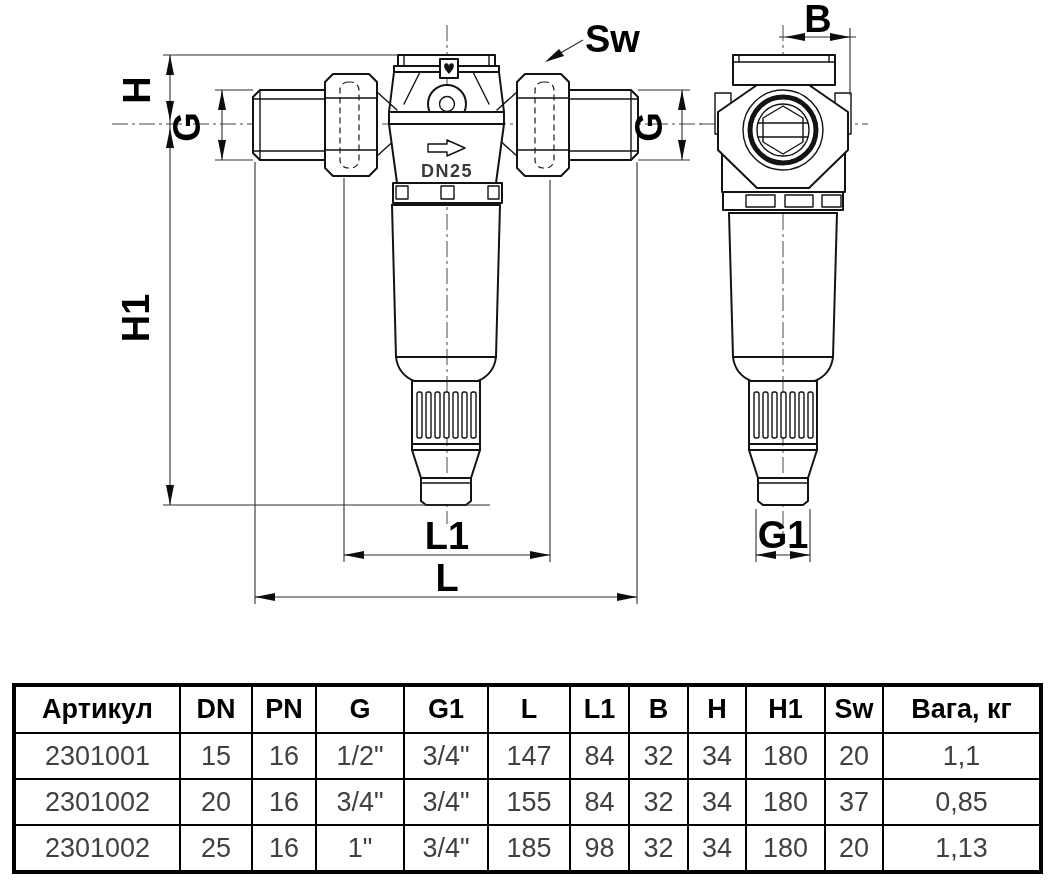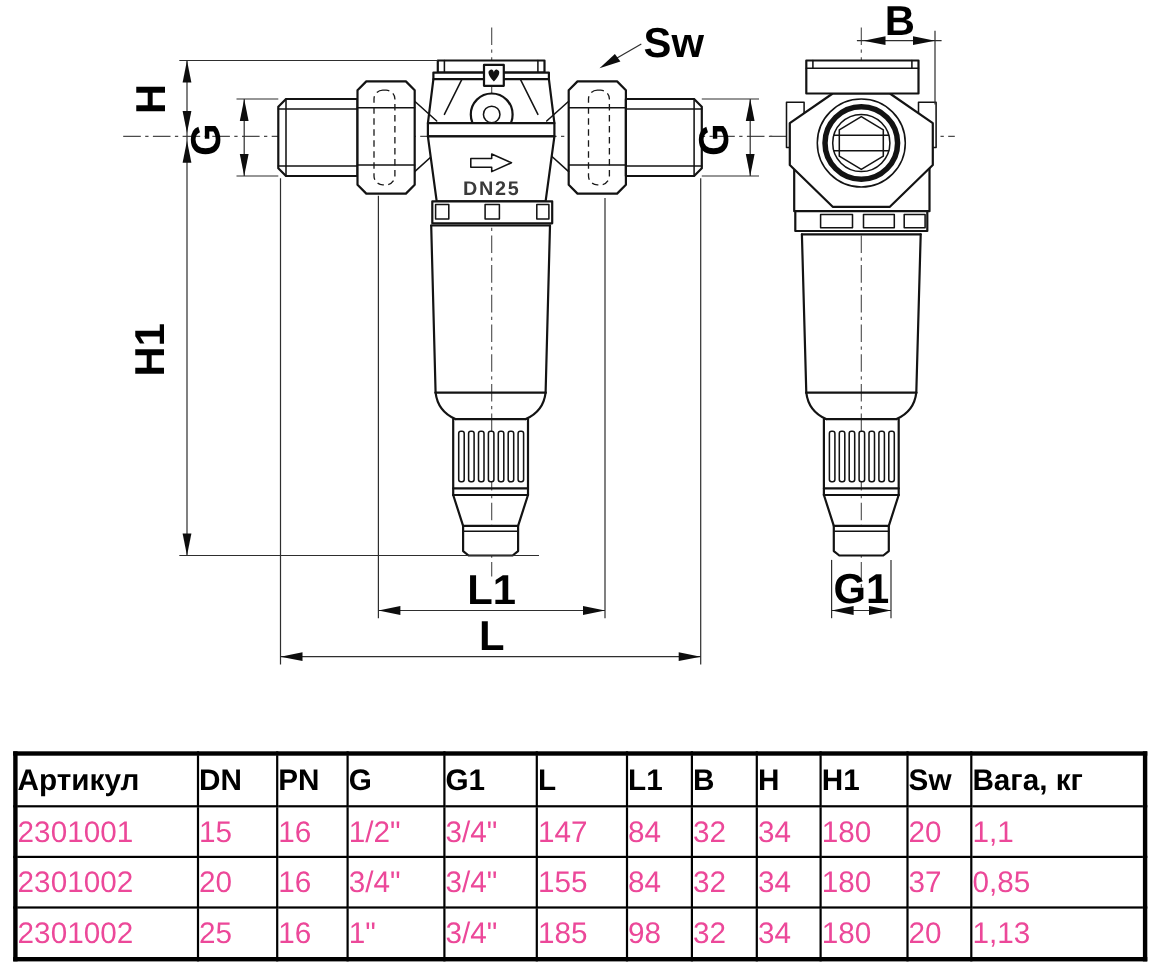--- a/index.html
+++ b/index.html
@@ -19,24 +19,24 @@
   .ringline{stroke:#131313;stroke-width:5;fill:none;}
   .tick{fill:#131313;stroke:none;}
   .dim{font-family:"Liberation Sans",sans-serif;font-weight:700;font-size:38px;fill:#000;}
   .dnsmall{font-family:"Liberation Sans",sans-serif;font-weight:700;font-size:18px;
            fill:#3a3a3a;letter-spacing:1.5px;}
 
   
   .tablewrap{position:absolute;left:12px;top:683px;}
   table.spec{border-collapse:collapse;table-layout:fixed;width:1028px;
              border:4px solid #000;background:#fff;}
-  table.spec th,table.spec td{border:2.5px solid #000;text-align:left;vertical-align:middle;
+  table.spec th,table.spec td{border:2.5px solid #000;text-align:center;vertical-align:middle;
              padding:0;overflow:hidden;white-space:nowrap;}
   table.spec th{height:45px;font-size:27px;font-weight:700;color:#000;}
-  table.spec td{height:44px;font-size:27px;font-weight:400;color:#ec4899;}
+  table.spec td{height:44px;font-size:27px;font-weight:400;color:#404040;}
 </style>
 </head>
 <body>
 
 <div class="page">
 
   <svg width="1054" height="660" viewBox="0 0 1054 660">
 
     <g>
 

